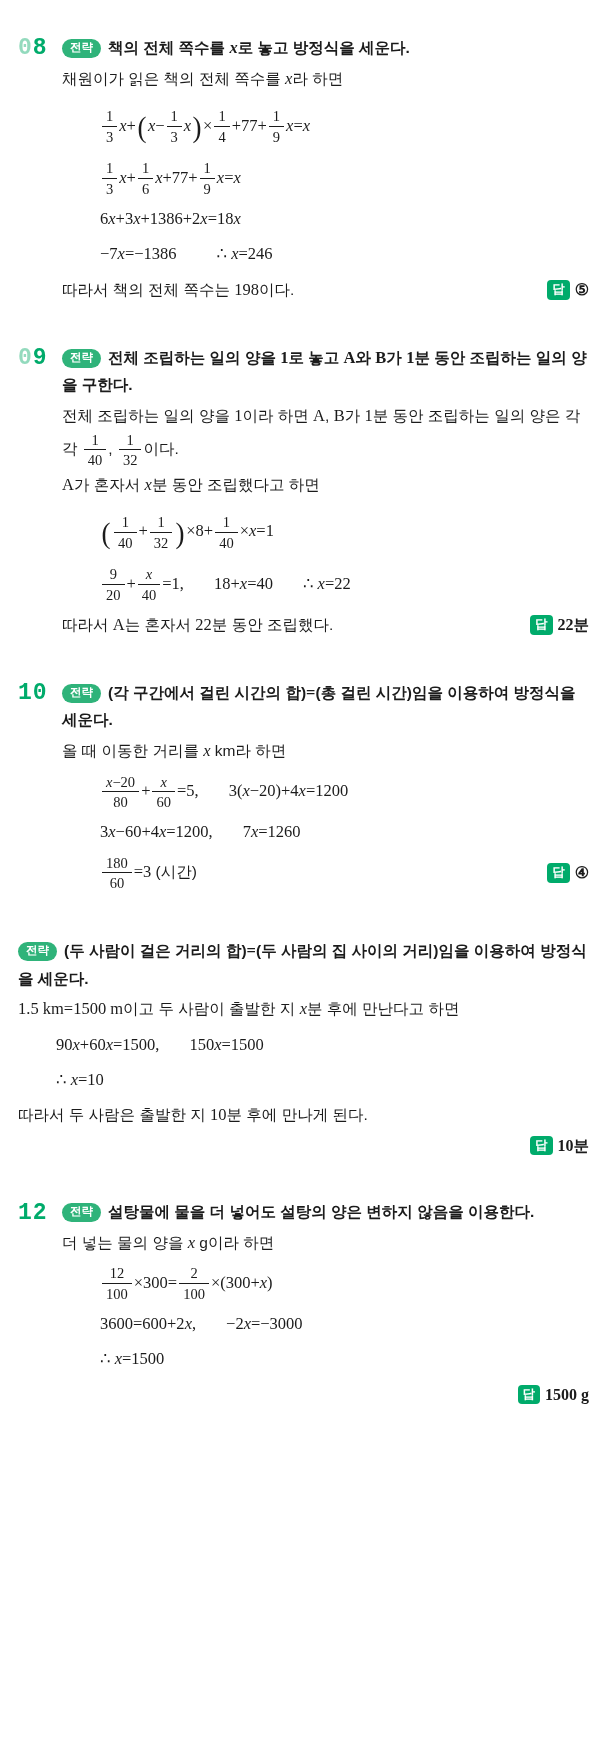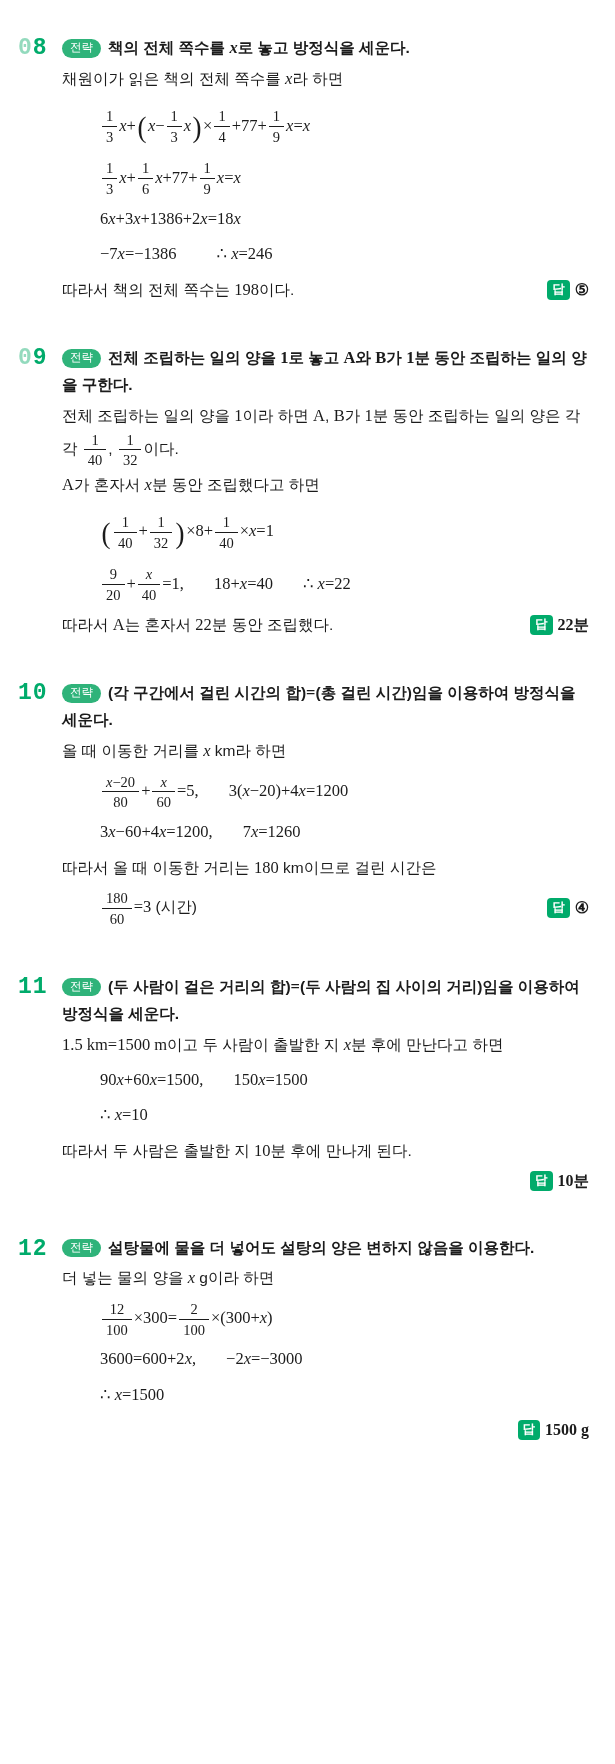--- a/index.html
+++ b/index.html
@@ -45,21 +45,21 @@
   }
   .strategy-badge {
     display: inline-block;
     background: #2fb37a;
     color: #ffffff;
     font-size: 11.5px;
     line-height: 1;
     padding: 3px 8px 4px 8px;
     border-radius: 10px;
     margin-right: 7px;
-    font-weight: normal;
+    font-weight: bold;
     vertical-align: 2px;
   }
   .line {
     margin: 2px 0;
   }
   .line.eq {
     padding-left: 38px;
     margin: 7px 0;
   }
   .line.has-answer {
@@ -214,35 +214,33 @@
           <div class="strategy"><span class="strategy-badge">전략</span><span class="strategy-text"><span>(각 구간에서 걸린 시간의 합)</span><span class="math"><span>=</span></span><span>(총 걸린 시간)임을 이용하여 방정식을 세운다.</span></span></div>
           <div class="line body"><span class="line-main"><span>올 때 이동한 거리를 </span><span class="math"><span class="mvar">x</span></span><span> km라 하면</span></span></div>
           <div class="line eq"><span class="line-main"><span class="frac">
                 <span class="fnum"><span class="math"><span class="mvar">x</span><span>−20</span></span></span>
                 <span class="fden"><span class="math"><span>80</span></span></span>
               </span><span class="math"><span>+</span></span><span class="frac">
                 <span class="fnum"><span class="math"><span class="mvar">x</span></span></span>
                 <span class="fden"><span class="math"><span>60</span></span></span>
               </span><span class="math"><span>=5,</span></span><span class="sp" style="width: 30px;"></span><span class="math"><span>3(</span><span class="mvar">x</span><span>−20)+4</span><span class="mvar">x</span><span>=1200</span></span></span></div>
           <div class="line eq"><span class="line-main"><span class="math"><span>3</span><span class="mvar">x</span><span>−60+4</span><span class="mvar">x</span><span>=1200,</span></span><span class="sp" style="width: 30px;"></span><span class="math"><span>7</span><span class="mvar">x</span><span>=1260</span></span></span></div>
-          <div class="line body"><span class="line-main"><span>따라서 올 때 이동한 거리는 </span><span class="math"><span>180</span></span><span> km이므로 걸린 시간은</span></span></div>
           <div class="line eq has-answer">
             <span class="line-main"><span class="frac">
                 <span class="fnum"><span class="math"><span>180</span></span></span>
                 <span class="fden"><span class="math"><span>60</span></span></span>
               </span><span class="math"><span>=3</span></span><span> (시간)</span></span>
             <span class="answer">
               <span class="answer-badge">답</span>
               <span class="answer-value"><span class="math"><span>④</span></span></span>
             </span>
           </div>
         </div>
       </div>
       <div class="problem">
-        <div class="pnum"><span>1</span><span>1</span></div>
         <div class="pcontent">
           <div class="strategy"><span class="strategy-badge">전략</span><span class="strategy-text"><span>(두 사람이 걸은 거리의 합)</span><span class="math"><span>=</span></span><span>(두 사람의 집 사이의 거리)임을 이용하여 방정식을 세운다.</span></span></div>
           <div class="line body"><span class="line-main"><span class="math"><span>1.5 km=1500 m</span></span><span>이고 두 사람이 출발한 지 </span><span class="math"><span class="mvar">x</span></span><span>분 후에 만난다고 하면</span></span></div>
           <div class="line eq"><span class="line-main"><span class="math"><span>90</span><span class="mvar">x</span><span>+60</span><span class="mvar">x</span><span>=1500,</span></span><span class="sp" style="width: 30px;"></span><span class="math"><span>150</span><span class="mvar">x</span><span>=1500</span></span></span></div>
           <div class="line eq"><span class="line-main"><span class="math"><span>∴ </span><span class="mvar">x</span><span>=10</span></span></span></div>
           <div class="line body"><span class="line-main"><span>따라서 두 사람은 출발한 지 </span><span class="math"><span>10</span></span><span>분 후에 만나게 된다.</span></span></div>
           <div class="line body has-answer">
             <span class="line-main"></span>
             <span class="answer">
               <span class="answer-badge">답</span>

